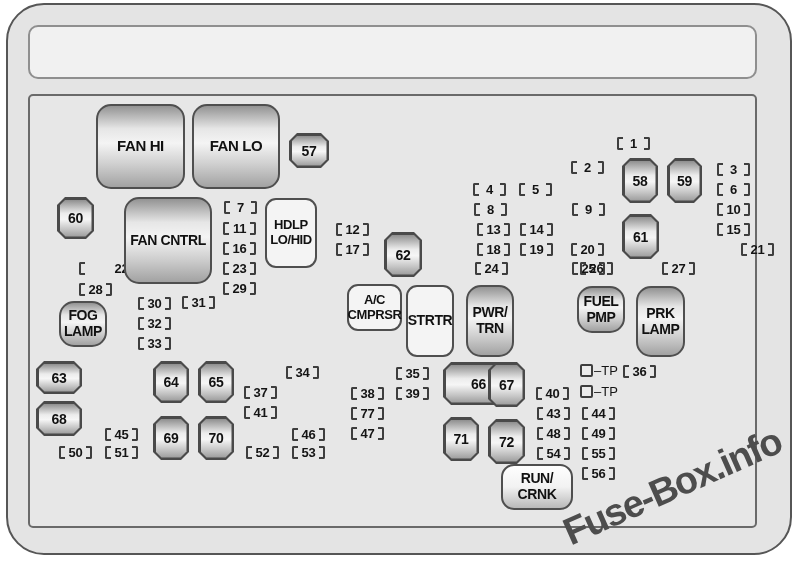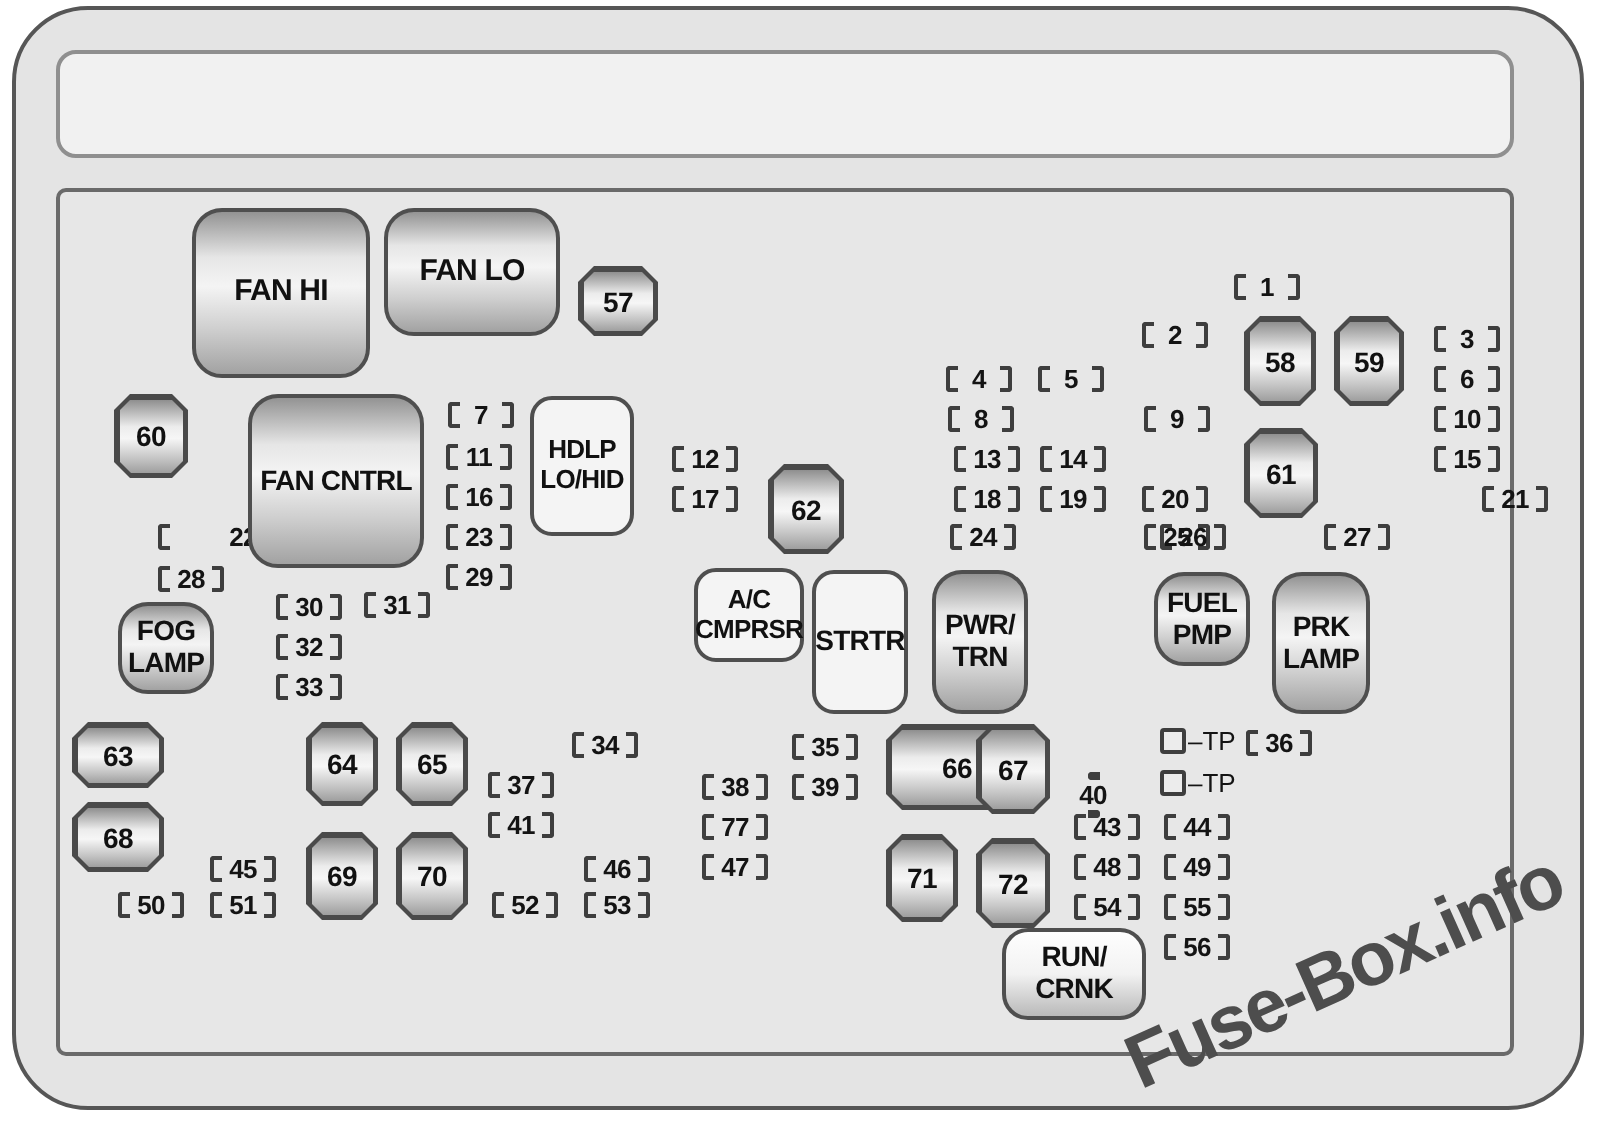--- a/index.html
+++ b/index.html
@@ -269,21 +269,21 @@
       <div class="sf" style="left: 351px; top: 386px;">
         <div class="b lb"></div>
         <div class="num">38</div>
         <div class="b rb"></div>
       </div>
       <div class="sf" style="left: 396px; top: 386px;">
         <div class="b lb"></div>
         <div class="num">39</div>
         <div class="b rb"></div>
       </div>
-      <div class="sf" style="left: 536px; top: 386px; flex-direction: column;">
+      <div class="sf" style="left: 536px; top: 386px;">
         <div class="b lb"></div>
         <div class="num">40</div>
         <div class="b rb"></div>
       </div>
       <div class="sf" style="left: 244px; top: 405px;">
         <div class="b lb"></div>
         <div class="num">41</div>
         <div class="b rb"></div>
       </div>
       <div class="sf" style="left: 351px; top: 406px;">
@@ -437,21 +437,21 @@
         </div>
       </div>
       <div class="oct" style="left: 488px; top: 419px; width: 37px; height: 45px;">
         <div class="oct-in">
           <div class="num">72</div>
         </div>
       </div>
       <div class="relay metal" style="left: 96px; top: 104px; width: 89px; height: 85px; font-size: 15px;">
         <div class="line">FAN HI</div>
       </div>
-      <div class="relay metal" style="left: 192px; top: 104px; width: 88px; height: 64px; font-size: 15px;">
+      <div class="relay metal" style="left: 192px; top: 104px; width: 88px; height: 85px; font-size: 15px;">
         <div class="line">FAN LO</div>
       </div>
       <div class="relay metal" style="left: 124px; top: 197px; width: 88px; height: 87px; font-size: 14px;">
         <div class="line">FAN CNTRL</div>
       </div>
       <div class="relay white" style="left: 347px; top: 284px; width: 55px; height: 47px; font-size: 13px;">
         <div class="line">A/C</div>
         <div class="line">CMPRSR</div>
       </div>
       <div class="relay white" style="left: 265px; top: 198px; width: 52px; height: 70px; font-size: 13px;">

